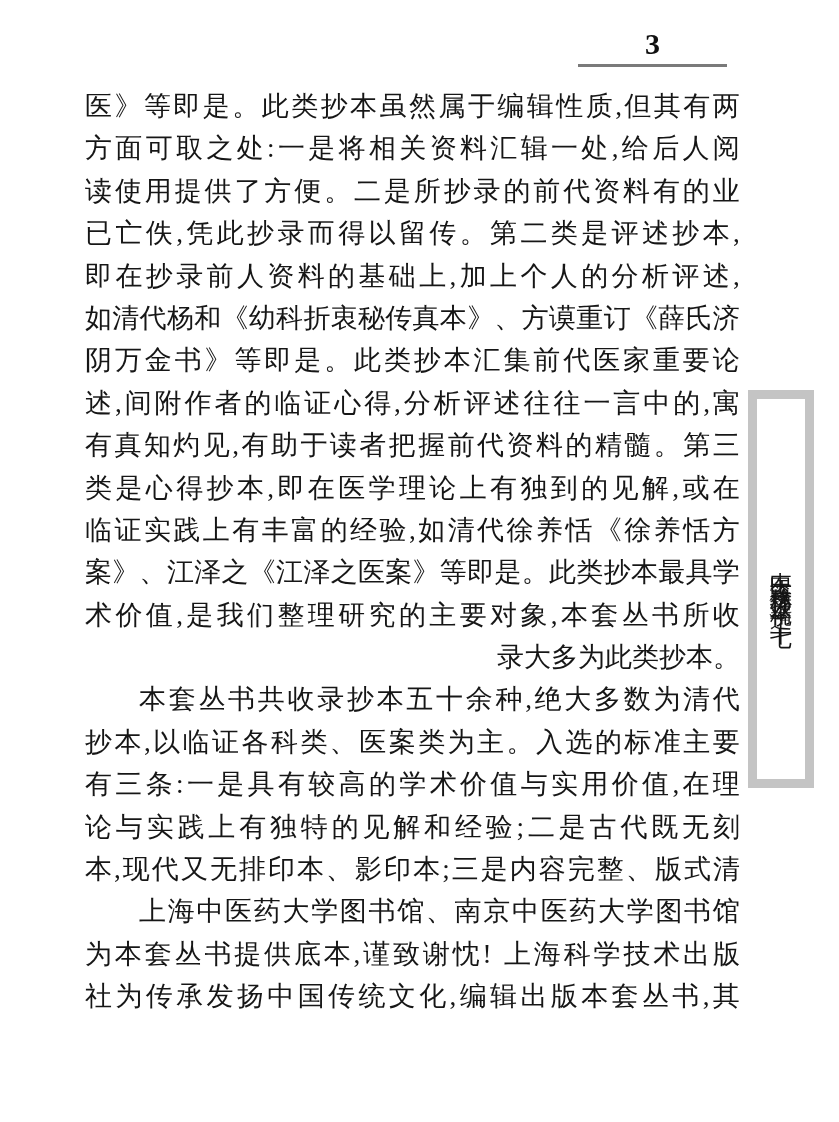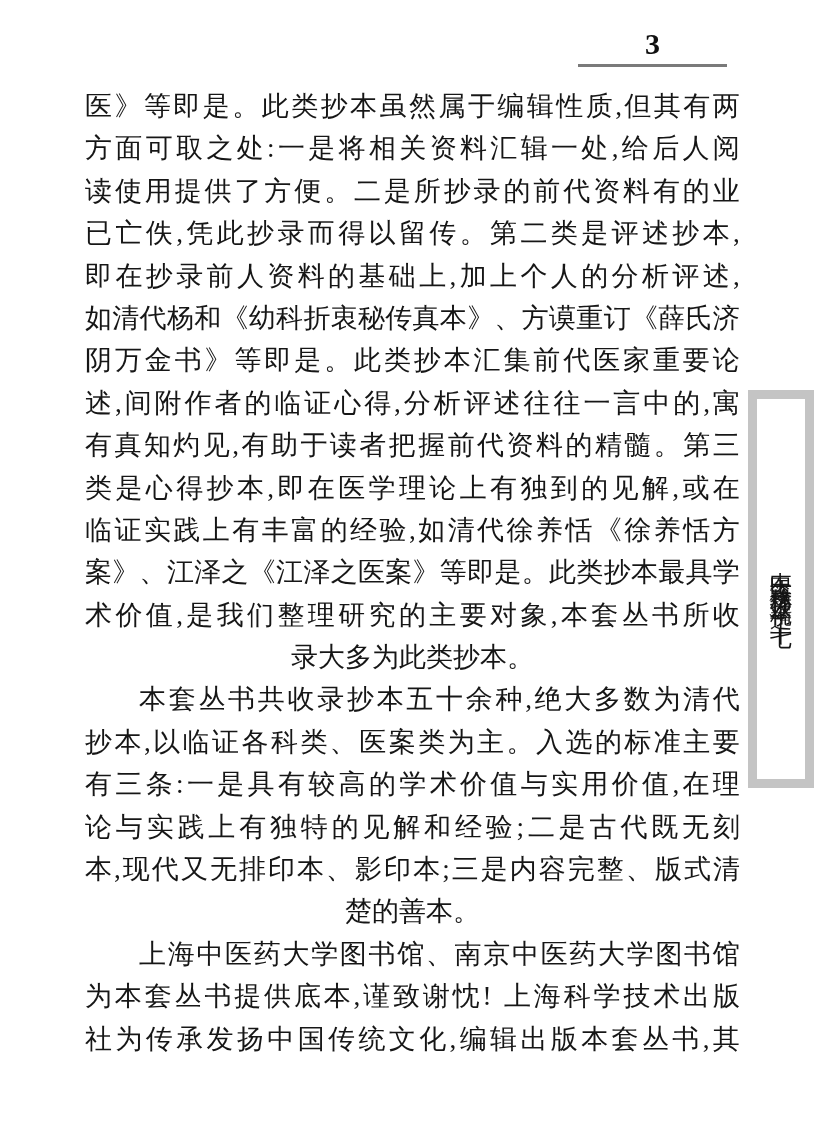--- a/index.html
+++ b/index.html
@@ -51,21 +51,21 @@
   .tline.just {
     display: flex;
     align-items: center;
     justify-content: space-between;
   }
   .tline.just span { display: inline-block; }
   .tline.indent { padding-left: 54px; }
   .tline.end {
     display: block;
     line-height: 42.4px;
-    text-align: center;
+    text-align: right;
   }
   
   .series-box {
     position: absolute;
     left: 748px;
     top: 390px;
     width: 66px;
     height: 398px;
     box-sizing: border-box;
     border: 9px solid #c4c4c4;
@@ -535,21 +535,20 @@
         <span>是</span>
         <span>内</span>
         <span>容</span>
         <span>完</span>
         <span>整</span>
         <span>、</span>
         <span>版</span>
         <span>式</span>
         <span>清</span>
       </div>
-    <div class="tline end">楚的善本。</div>
     <div class="tline just indent">
         <span>上</span>
         <span>海</span>
         <span>中</span>
         <span>医</span>
         <span>药</span>
         <span>大</span>
         <span>学</span>
         <span>图</span>
         <span>书</span>

